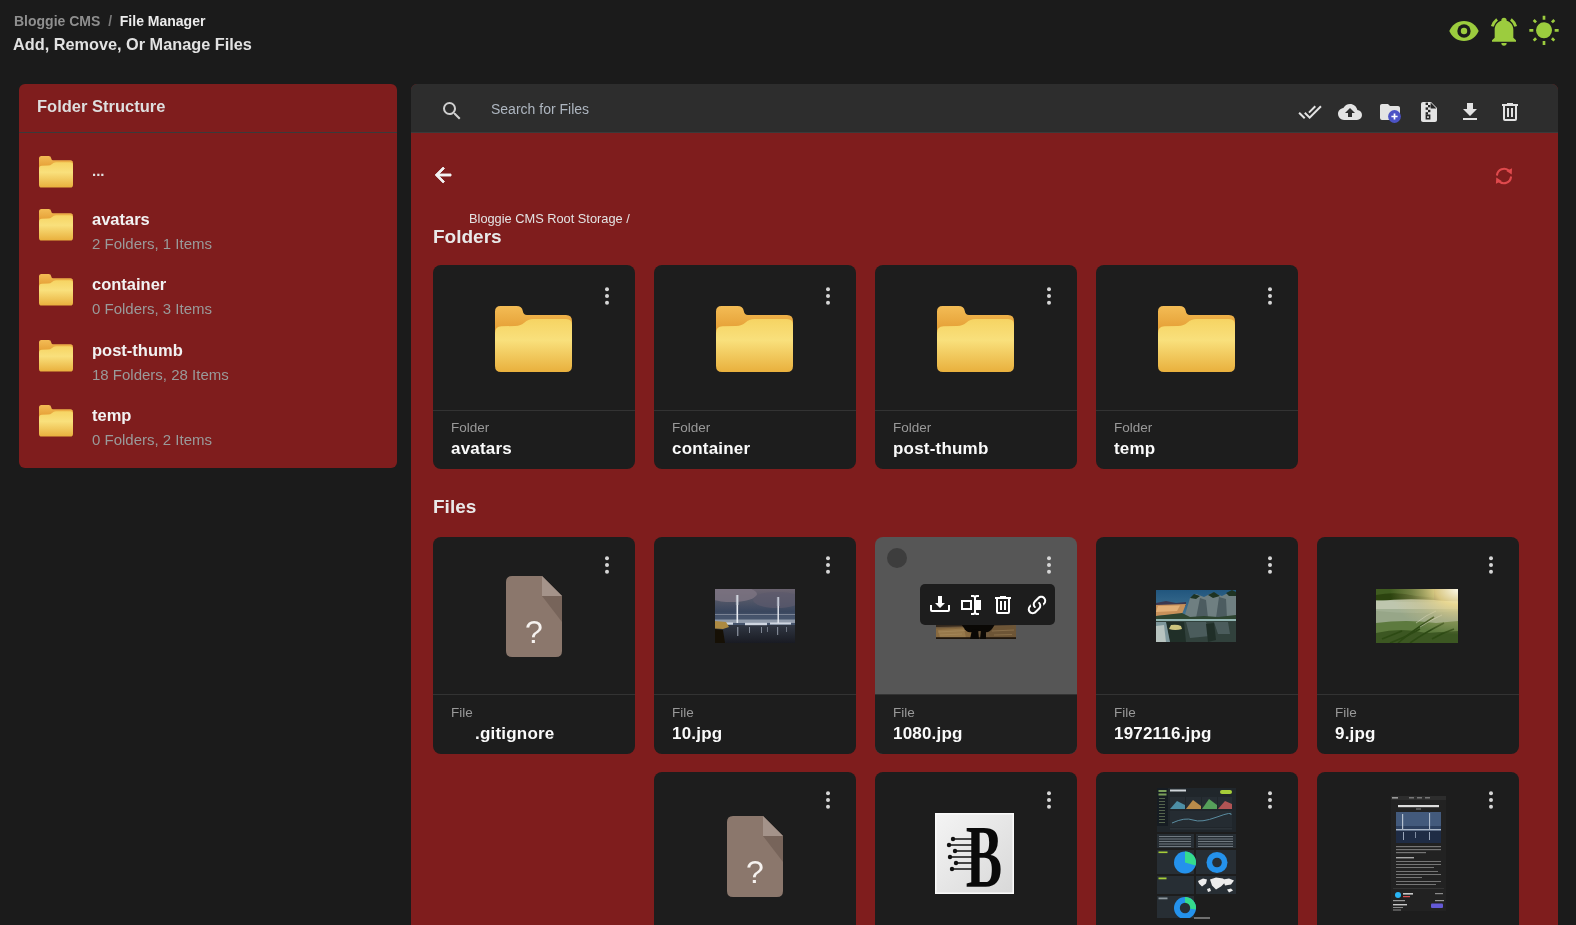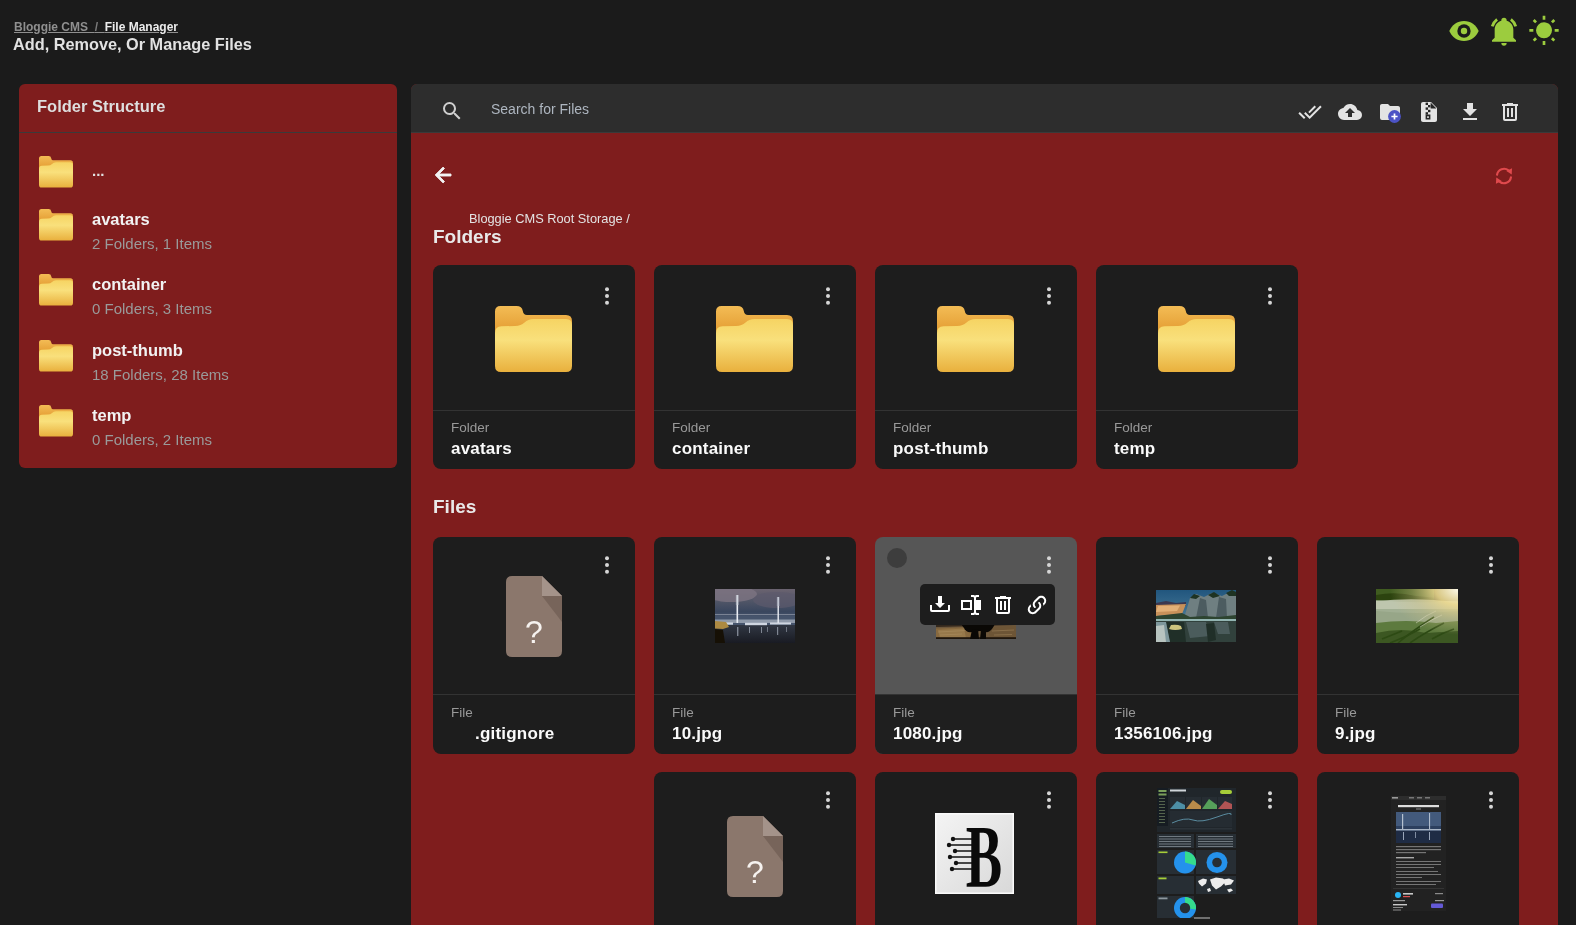--- a/index.html
+++ b/index.html
@@ -79,21 +79,21 @@
     <path fill="#e04a4d" d="M20.8,3.6 L20.4,10.4 L14.6,6.6 Z"></path>
     <path fill="#e04a4d" d="M3.2,20.4 L3.6,13.6 L9.4,17.4 Z"></path>
   </g>
   <path id="tray-dl" fill="#fff" d="M2,12H4V17H20V12H22V17A2,2 0 0,1 20,19H4A2,2 0 0,1 2,17V12M12,15L17,10H14V3H10V10H7L12,15Z"></path>
   <path id="form-tb" fill="#fff" fill-rule="evenodd" d="M17,7H22V17H17V19A1,1 0 0,0 18,20H20V22H17.5C16.95,22 16,21.55 16,21C16,21.55 15.05,22 14.5,22H12V20H14A1,1 0 0,0 15,19V5A1,1 0 0,0 14,4H12V2H14.5C15.05,2 16,2.45 16,3C16,2.45 16.95,2 17.5,2H20V4H18A1,1 0 0,0 17,5V7M2,7H13V17H2V7M4,9V15H11V9H4Z"></path>
   <path id="trash-w" fill="#fff" d="M9,3V4H4V6H5V19A2,2 0 0,0 7,21H17A2,2 0 0,0 19,19V6H20V4H15V3H9M7,6H17V19H7V6M9,8V17H11V8H9M13,8V17H15V8H13Z"></path>
   <path id="link-v" fill="#fff" d="M10.59,13.41C11,13.8 11,14.44 10.59,14.83C10.2,15.22 9.56,15.22 9.17,14.83C7.22,12.88 7.22,9.71 9.17,7.76V7.76L12.71,4.22C14.66,2.27 17.83,2.27 19.78,4.22C21.73,6.17 21.73,9.34 19.78,11.29L18.29,12.78C18.3,11.96 18.17,11.14 17.89,10.36L18.36,9.88C19.54,8.71 19.54,6.81 18.36,5.64C17.19,4.46 15.29,4.46 14.12,5.64L10.59,9.17C9.41,10.34 9.41,12.24 10.59,13.41M13.41,9.17C13.8,8.78 14.44,8.78 14.83,9.17C16.78,11.12 16.78,14.29 14.83,16.24V16.24L11.29,19.78C9.34,21.73 6.17,21.73 4.22,19.78C2.27,17.83 2.27,14.66 4.22,12.71L5.71,11.22C5.7,12.04 5.83,12.86 6.11,13.65L5.64,14.12C4.46,15.29 4.46,17.19 5.64,18.36C6.81,19.54 8.71,19.54 9.88,18.36L13.41,14.83C14.59,13.66 14.59,11.76 13.41,10.59C13,10.2 13,9.56 13.41,9.17Z"></path>
 </defs>
 </svg>
 
-<div class="abs" style="left:14px;top:20px;font-size:12px;font-weight:700;color:#8f8f8f;text-decoration:underline;">Bloggie CMS&nbsp;&nbsp;<span style="color:#7a7a7a;">/</span>&nbsp;&nbsp;<span style="color:#ececec;">File Manager</span></div>
+<div class="abs" style="left:14px;top:13px;font-size:14px;font-weight:700;color:#8f8f8f;">Bloggie CMS&nbsp;&nbsp;<span style="color:#7a7a7a;">/</span>&nbsp;&nbsp;<span style="color:#ececec;">File Manager</span></div>
 <div class="abs" style="left:13px;top:35px;font-size:16.3px;font-weight:700;color:#e2e2e2;text-align:center;">Add, Remove, Or Manage Files</div>
 
 <svg class="abs" style="left:1448px;top:15px" width="32" height="32" viewBox="0 0 24 24">
       <use href="#eye-i"></use>
     </svg>
 <svg class="abs" style="left:1488px;top:15px" width="32" height="32" viewBox="0 0 24 24">
       <use href="#bell-i"></use>
     </svg>
 <svg class="abs" style="left:1528px;top:15px" width="32" height="32" viewBox="0 0 24 24">
       <use href="#sun-i"></use>
@@ -346,21 +346,21 @@
     <rect y="29" width="80" height="2.6" fill="#93b5b2"></rect>
     <rect y="31" width="80" height="21" fill="#31413c"></rect>
     <path fill="#4b5c5c" d="M30,32 L50,32 L54,46 L34,48 Z M58,32 L72,32 L74,44 L62,44 Z"></path>
     <path fill="#202f28" d="M10,32 L28,32 L30,52 L14,52 Z M50,34 L58,33 L60,50 L52,52 Z"></path>
     <path fill="#cdc57e" d="M15,35 Q21,34 25,36 L26,39 Q19,41 13,39 Z"></path>
     <path fill="#7e979c" d="M0,32 L10,32 L14,52 L0,52 Z"></path>
     <path fill="#b8c4c0" d="M0,36 L8,35 L10,52 L0,52 Z"></path>
   </svg>
   <div class="abs" style="left:0;top:157px;width:202px;border-top:1px solid #333;"></div>
   <div class="lbl abs" style="left:18px;top:168px;">File</div>
-  <div class="nm abs" style="left:18px;top:187px;">1356106.jpg</div>
+  <div class="nm abs" style="left:18px;top:187px;">1972116.jpg</div>
 </div>
 
 <div class="card" style="left:1317px;top:537px;height:217px;">
   <svg class="abs" style="left:172px;top:19px" width="4" height="18" viewBox="0 0 4 17.4">
         <use href="#dots3"></use>
       </svg>
   <svg class="abs" style="left:59px;top:52px" width="82" height="54" viewBox="0 0 82 54">
     <defs>
           <radialGradient id="sun9" cx="1.02" cy="0" r="0.85">
       <stop offset="0" stop-color="#fffdf0"></stop>

